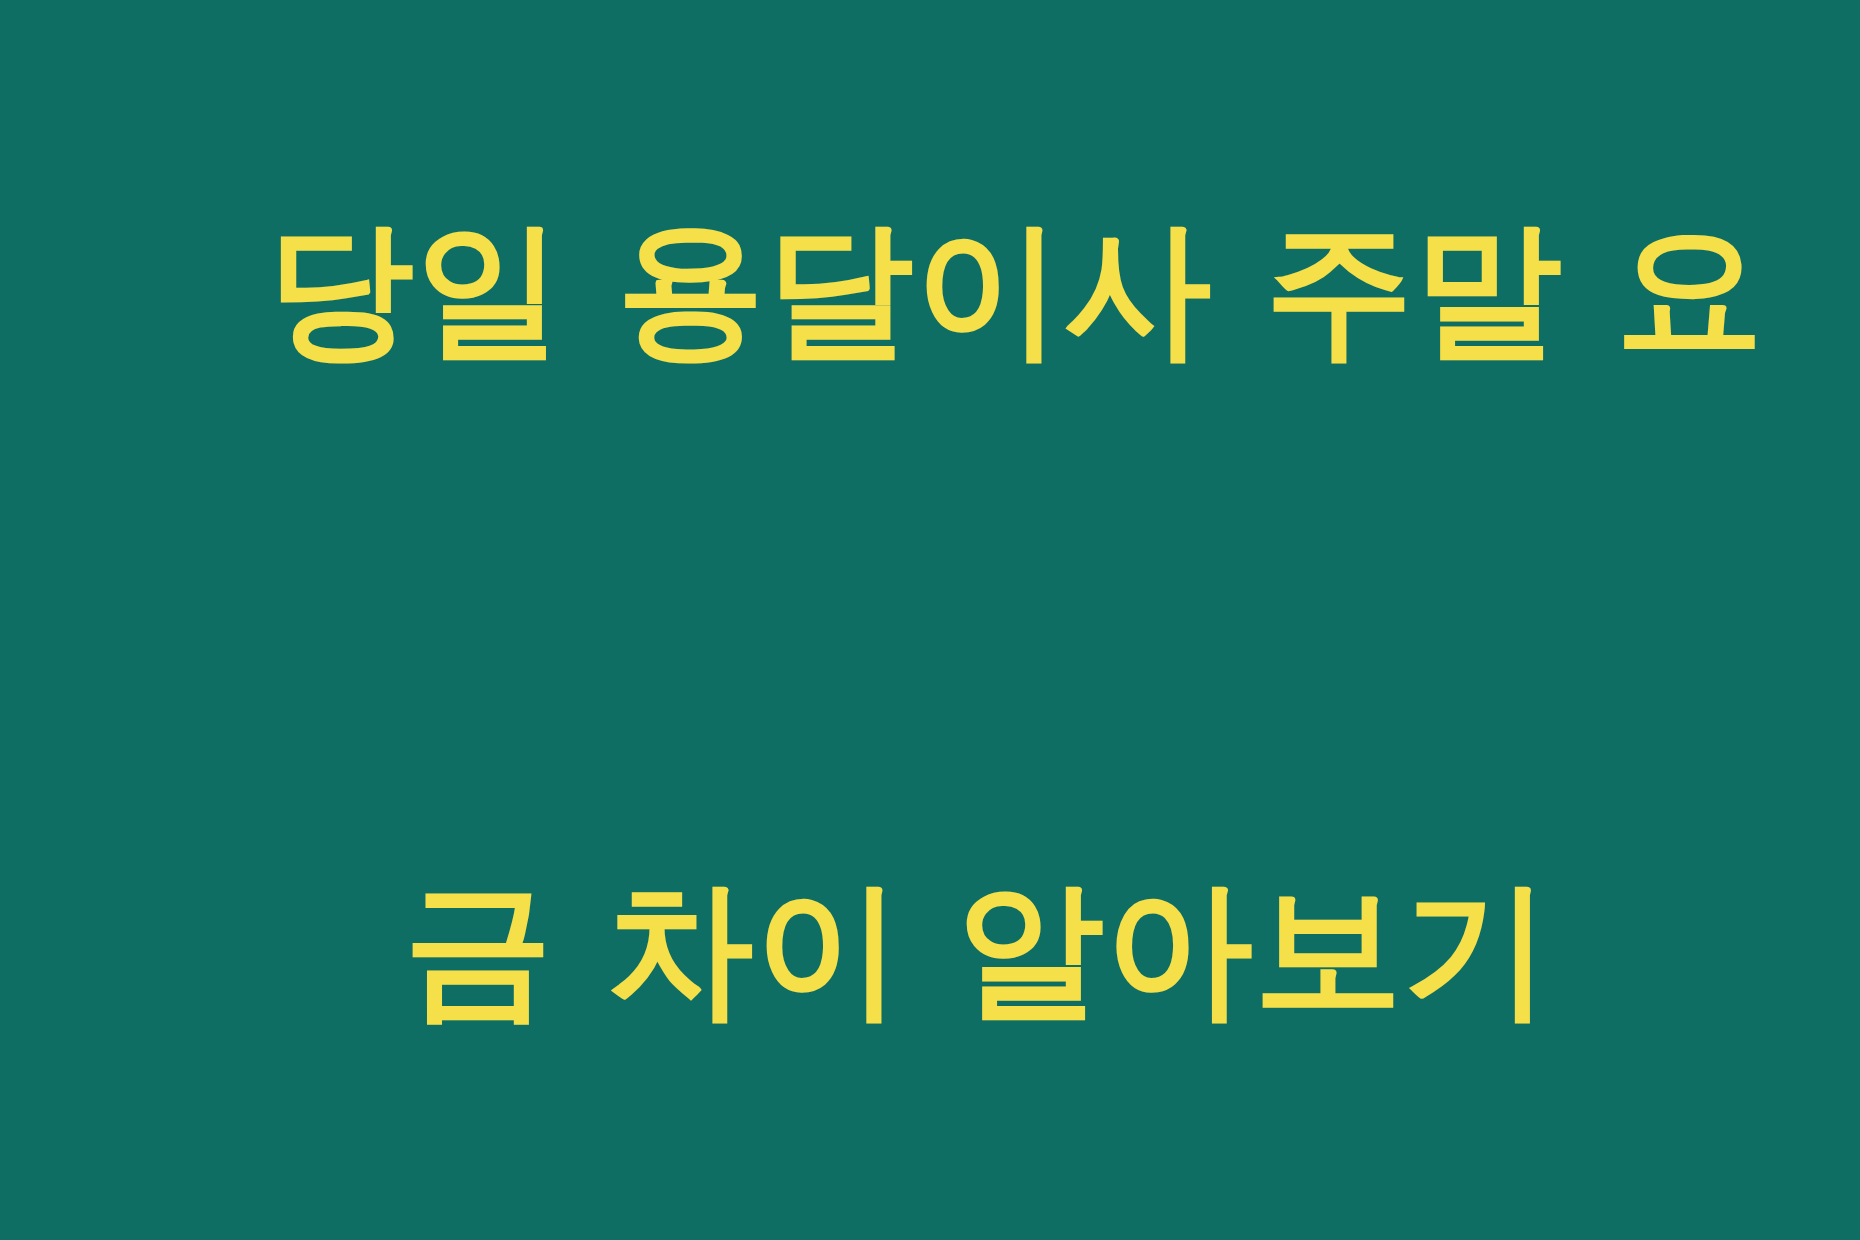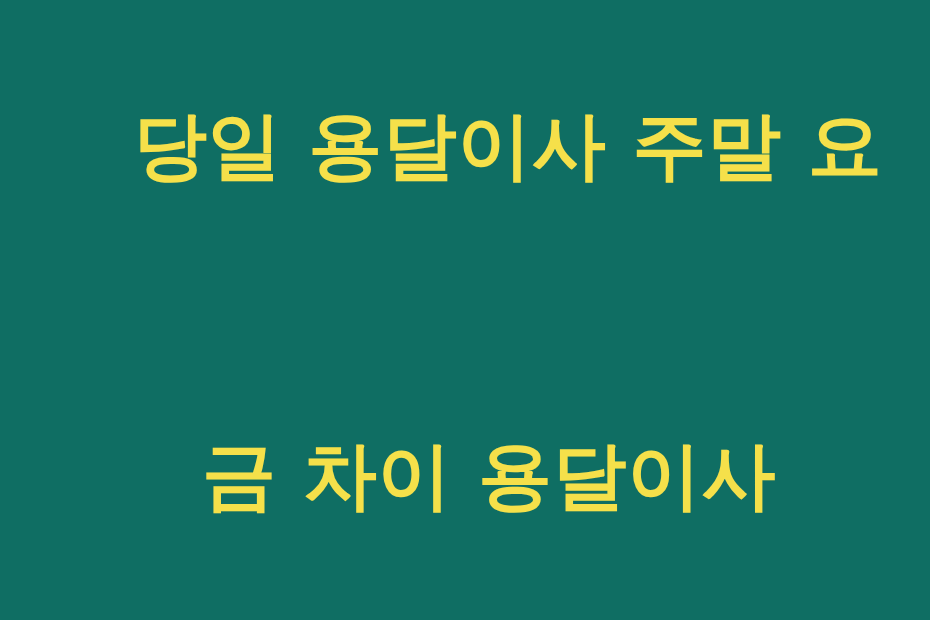--- a/index.html
+++ b/index.html
@@ -54,17 +54,17 @@
 </style>
 </head>
 <body>
 
 <div class="banner" style="background: rgb(15, 110, 99);">
 
   <div class="banner-inner">
 
     <h1 class="headline" style="color: rgb(245, 224, 74);">
       <span class="headline-line">당일 용달이사 주말 요</span>
-      <span class="headline-line">금 차이 용달이사</span>
+      <span class="headline-line">금 차이 알아보기</span>
     </h1>
 
   </div>
 </div>
 
 </body></html>

